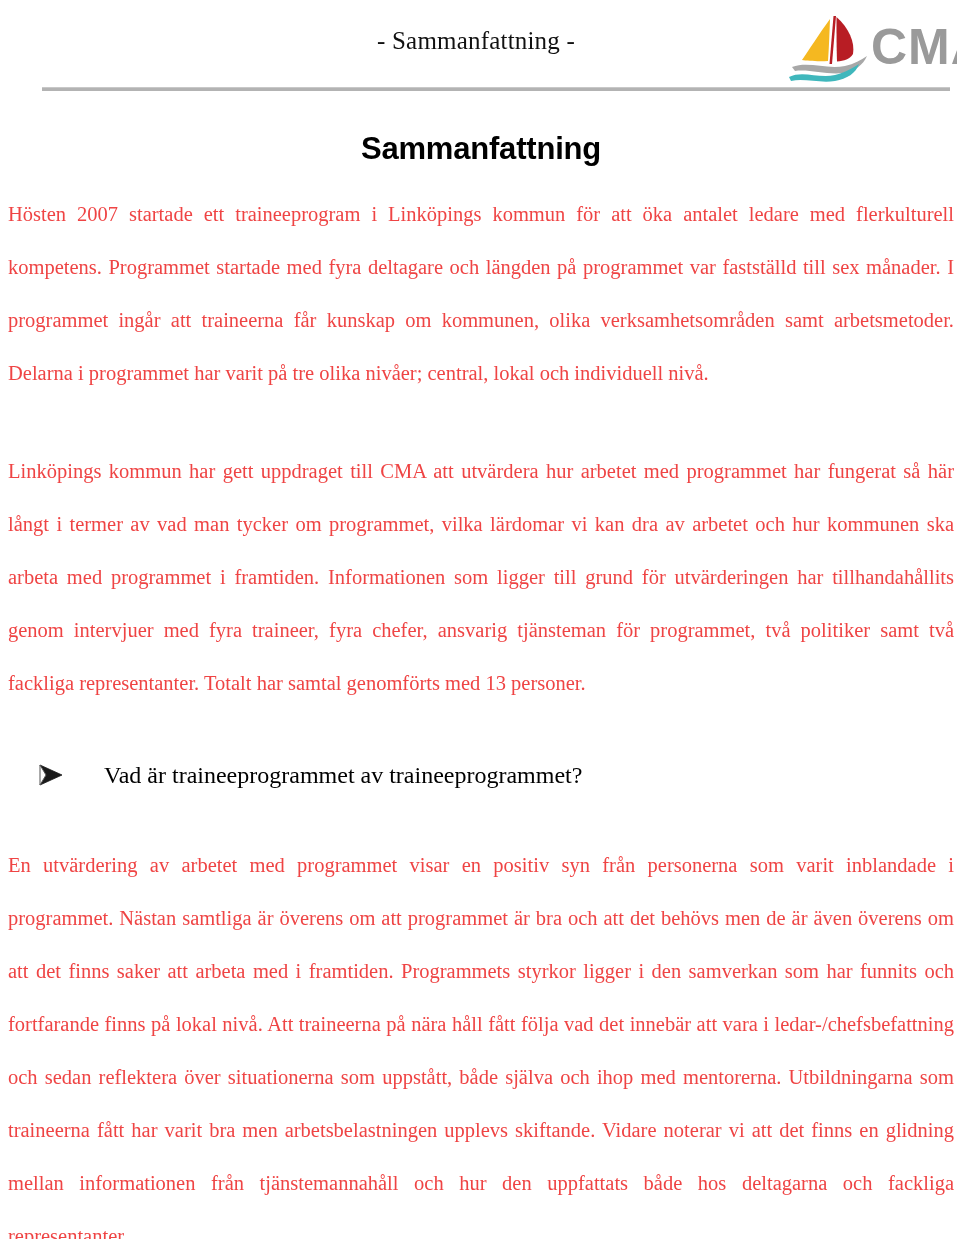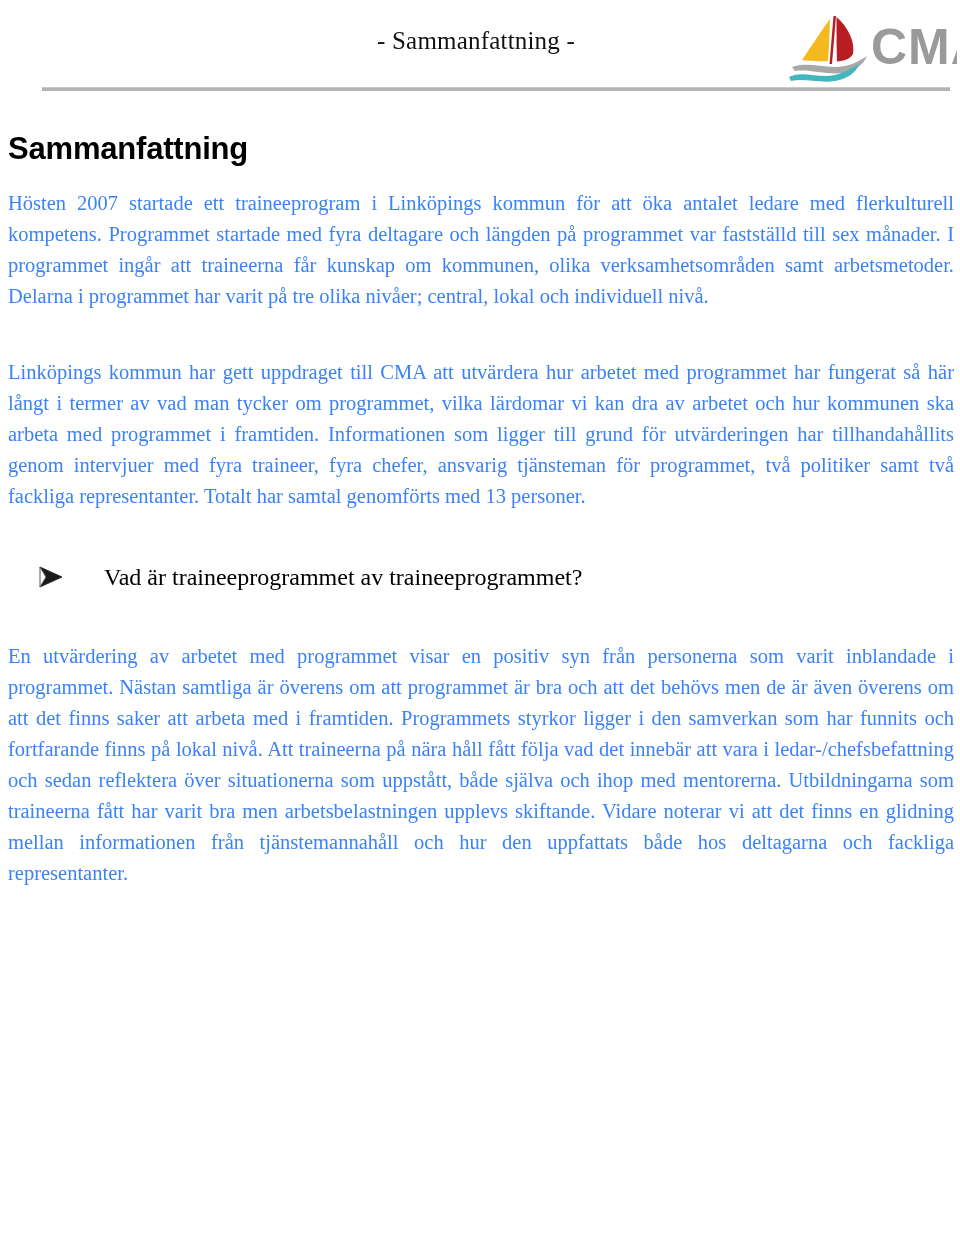--- a/index.html
+++ b/index.html
@@ -64,30 +64,31 @@
   }
 
   .doc-heading {
     font-family: "Liberation Sans", "DejaVu Sans", sans-serif;
     font-weight: bold;
     font-size: 31px;
     line-height: 38px;
     color: #000000;
     margin: 0 0 20px 0;
     letter-spacing: -0.2px;
+    text-align: center;
   }
 
   p.body-par {
     margin: 0;
     font-family: "Liberation Serif", "DejaVu Serif", serif;
     font-size: 20.5px;
-    line-height: 31px;
+    line-height: 53px;
     text-align: justify;
     text-justify: inter-word;
-    color: #3b82f6;
+    color: #ef4444;
   }
 
   .par-gap-large { height: 45px; }
   .par-gap-small { height: 44px; }
 
   
   .bullet-heading {
     position: relative;
     padding-left: 96px;
     font-family: "Liberation Serif", "DejaVu Serif", serif;

